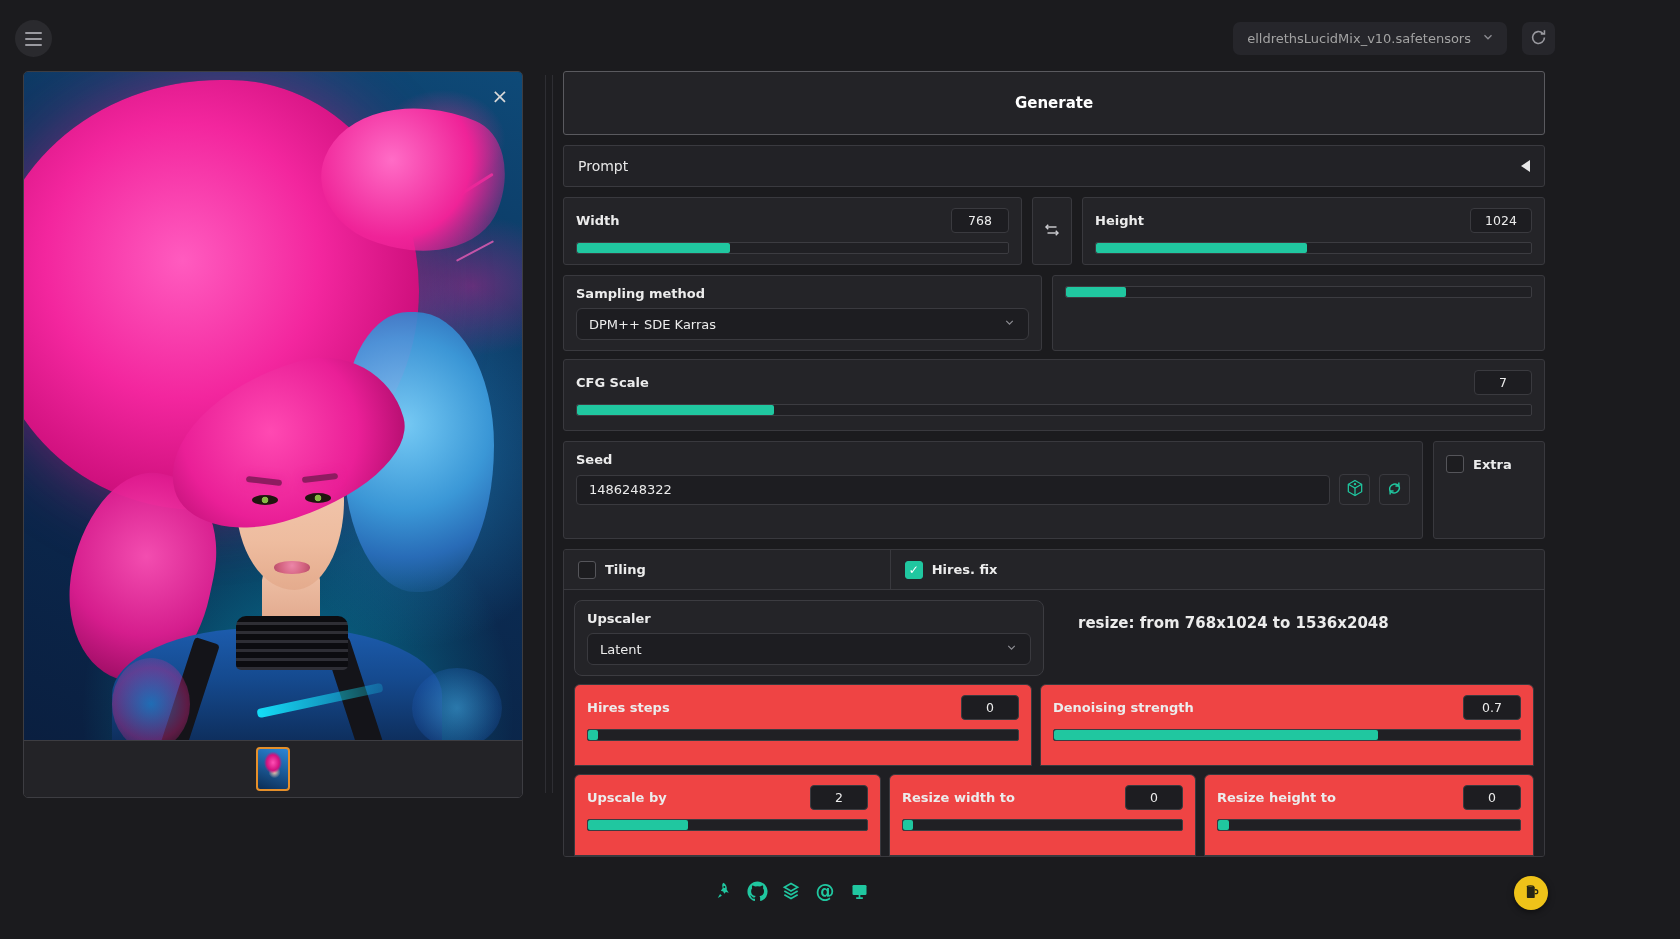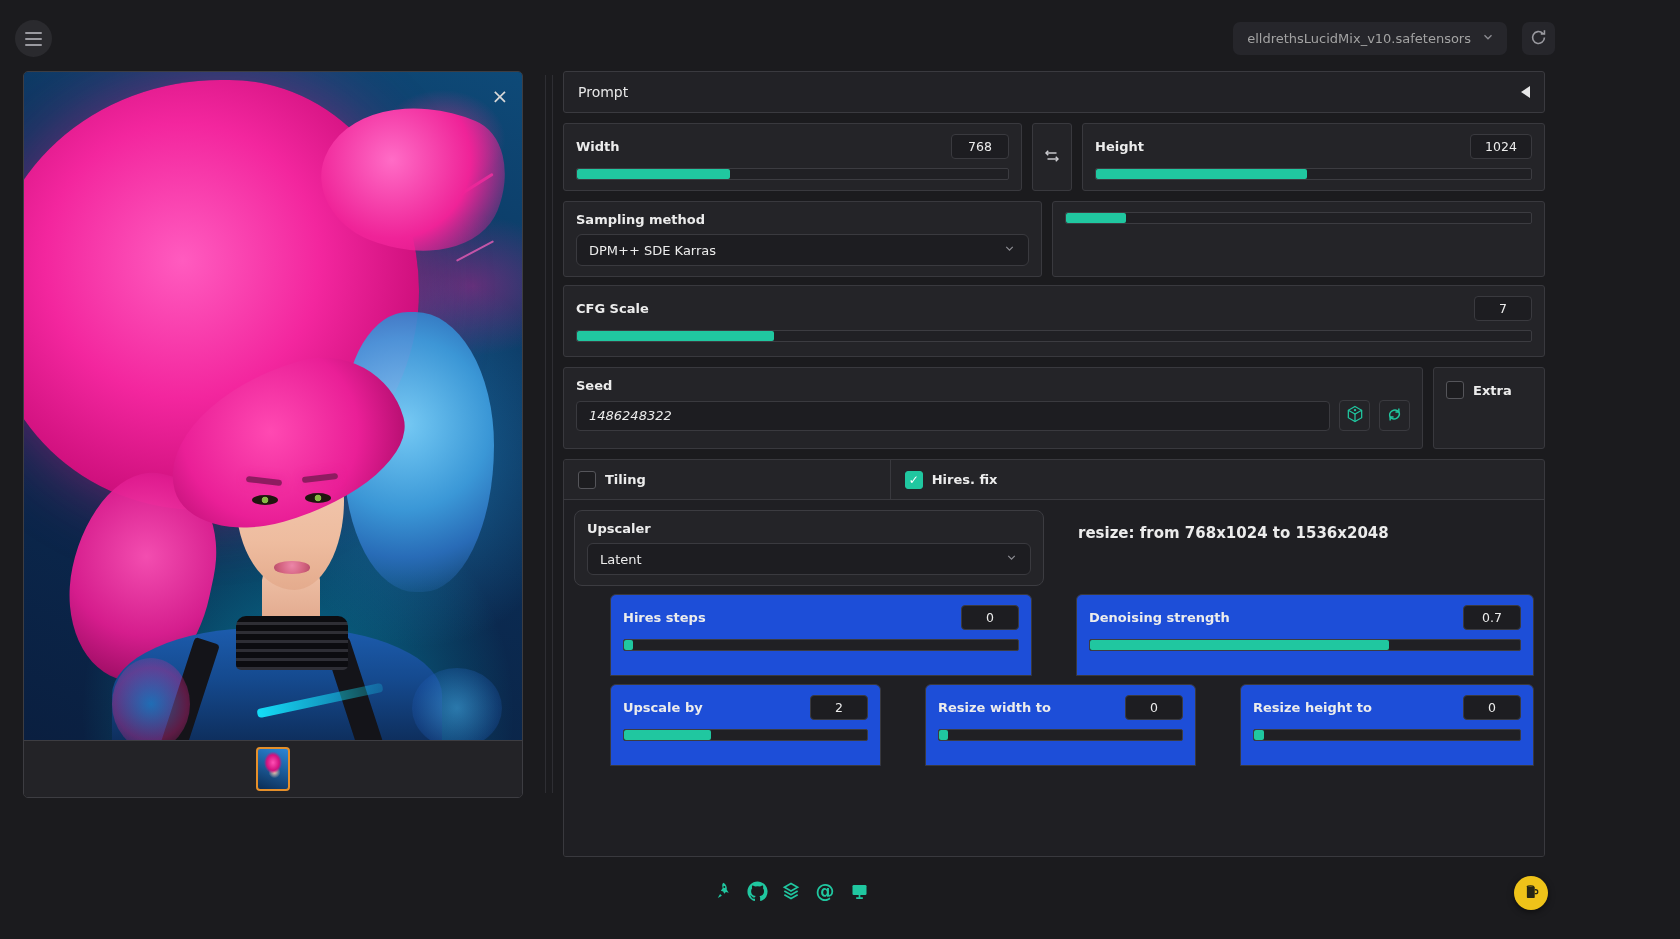--- a/index.html
+++ b/index.html
@@ -106,44 +106,44 @@
   .fill{position:absolute;left:0;top:0;bottom:0;background:#20c7a0;border-radius:2px;}
   .dims-row{display:grid;grid-template-columns:459px 40px 1fr;gap:10px;flex:none;height:68px;}
   .swap-btn{background:#242428;border:1px solid #39393e;border-radius:3px;display:flex;
     align-items:center;justify-content:center;cursor:pointer;}
   .two-col{display:grid;grid-template-columns:479px 1fr;gap:10px;flex:none;}
   .samp-row{height:74px;}
   .dropdown{height:32px;background:#1d1d21;border:1px solid #3a3a3f;border-radius:6px;
     display:flex;align-items:center;justify-content:space-between;padding:0 12px;
     font-size:13px;color:#ececec;cursor:pointer;}
   .cfg{flex:none;height:72px;}
-  .seed-row{display:grid;grid-template-columns:1fr 112px;gap:10px;flex:none;height:82px;}
+  .seed-row{display:grid;grid-template-columns:1fr 112px;gap:10px;flex:none;height:98px;}
   .seed-line{display:flex;gap:9px;align-items:center;}
   .seed-input{flex:1;height:30px;background:#1d1d21;border:1px solid #3a3a3f;border-radius:4px;
-    color:#ececec;font-size:13px;padding:0 12px;font-family:inherit;font-style:italic;}
+    color:#ececec;font-size:13px;padding:0 12px;font-family:inherit;}
   .sq-btn{width:31px;height:31px;background:#242428;border:1px solid #3a3a3f;border-radius:4px;
     display:flex;align-items:center;justify-content:center;cursor:pointer;flex:none;}
   .extra-panel{padding-top:13px;}
   .cb{display:flex;align-items:center;gap:9px;cursor:pointer;}
   .cbox{width:18px;height:18px;flex:none;border:1px solid #55555a;border-radius:3px;background:#1d1d20;
     color:#fff;font-size:12px;display:flex;align-items:center;justify-content:center;}
   .cbox.checked{background:#20c7a0;border-color:#20c7a0;}
   .cb .cbl{font-size:13px;font-weight:600;color:#ececec;}
   .hires-block{flex:1;border:1px solid #39393e;border-radius:3px;background:#242428;
     display:flex;flex-direction:column;overflow:hidden;}
   .cb-row{display:grid;grid-template-columns:1fr 1fr 1fr;height:40px;flex:none;border-bottom:1px solid #39393e;}
   .cb-cell{display:flex;align-items:center;padding:0 14px;border-right:1px solid #39393e;background:#242428;}
   .cb-cell:last-child{border-right:none;}
   .hires-content{padding:10px;display:flex;flex-direction:column;gap:8px;background:#1f1f23;flex:1;}
   .upsc-row{display:grid;grid-template-columns:470px 1fr;gap:14px;flex:none;}
   .upsc-panel{background:#242428;border:1px solid #3c3c41;border-radius:8px;padding:10px 12px;}
   .resize-info{font-size:15px;font-weight:600;padding-top:14px;color:#ececec;margin-left:20px;}
   .grid2{display:grid;grid-template-columns:458px 1fr;gap:8px;flex:none;height:82px;}
   .grid3{display:grid;grid-template-columns:307px 307px 1fr;gap:8px;flex:none;height:82px;}
-  .cellp{background:#1d4ed8;border:1px solid #39393e;border-radius:6px 6px 0 0;padding:10px 12px;margin-left:36px;}
+  .cellp{background:#ef4444;border:1px solid #39393e;border-radius:6px 6px 0 0;padding:10px 12px;}
   
   .footer{position:absolute;left:712px;top:880px;display:flex;gap:12px;align-items:center;}
   .f-icon{width:22px;height:22px;display:flex;align-items:center;justify-content:center;cursor:pointer;}
   .at-glyph{color:#20c7a0;font-size:19px;font-weight:bold;line-height:22px;}
   .fab{position:absolute;right:132px;top:876px;width:34px;height:34px;border-radius:50%;
     background:#efc319;border:none;display:flex;align-items:center;justify-content:center;
     cursor:pointer;box-shadow:0 2px 6px rgba(0,0,0,.5);}
 </style>
 </head>
 <body>
@@ -202,20 +202,21 @@
   </div>
   <div class="gallery">
     <div class="thumb"></div>
   </div>
 </div>
 
 <div class="v-scroll"></div>
 
 <div class="controls">
 
+  <button class="generate">Generate</button>
 
   <div class="prompt-bar">
     <span class="lbl">Prompt</span>
     <span class="tri-left"></span>
   </div>
 
   <div class="dims-row">
     <div class="panel">
       <div class="lab-row">
         <span class="lab">Width</span>

